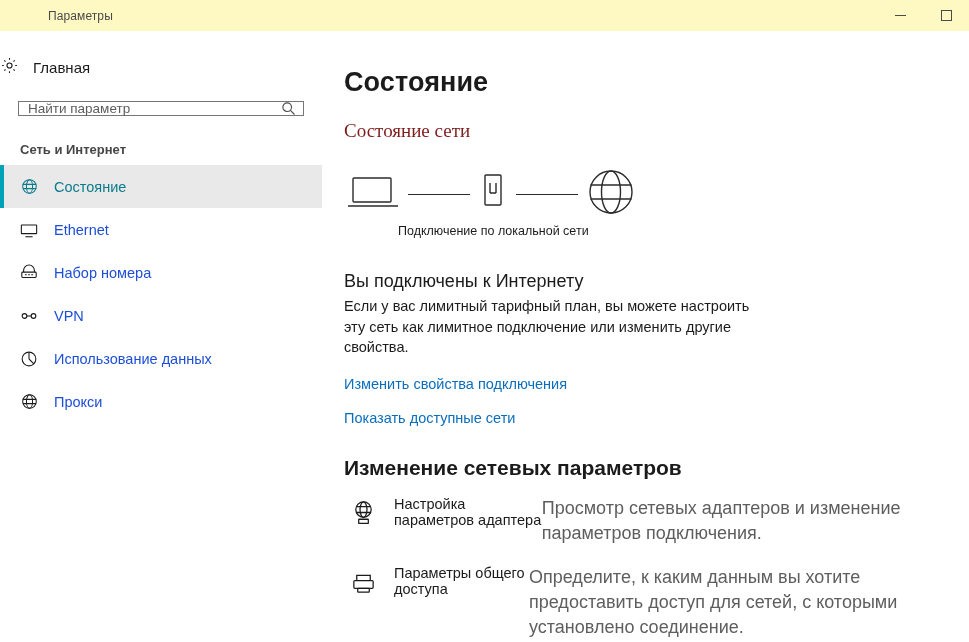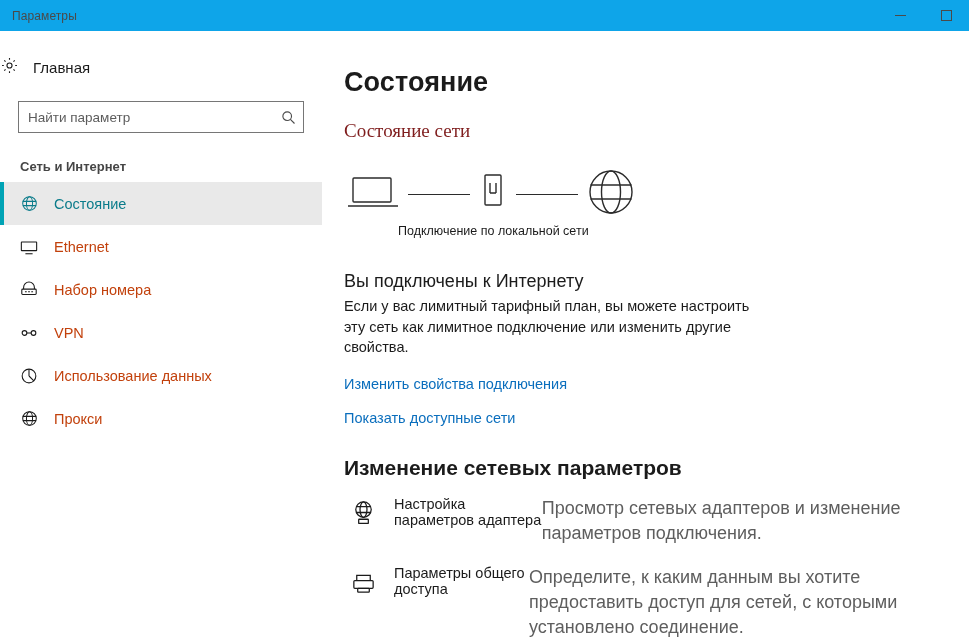--- a/index.html
+++ b/index.html
@@ -20,22 +20,23 @@
     background: #ffffff;
     display: flex;
     flex-direction: column;
   }
   
   .titlebar {
     height: 31px;
     min-height: 31px;
     display: flex;
     align-items: center;
-    background: #0ea5e9;
+    background: #fef9c3;
     border-bottom: none;
+    padding-left: 36px;
   }
   .titlebar-title {
     font-size: 12px;
     color: #4a4a4a;
     padding-left: 12px;
     letter-spacing: 0.1px;
   }
   .titlebar-spacer { flex: 1; }
   .caption-btn {
     width: 46px;
@@ -68,21 +69,21 @@
     height: 40px;
     gap: 14px;
     cursor: default;
   }
   .home-label {
     font-size: 15px;
     color: #1b1b1b;
   }
   .search-wrap {
     margin: 14px 18px 0 18px;
-    height: 32px;
+    height: 15px;
     border: 1px solid #767676;
     display: flex;
     align-items: center;
     background: #ffffff;
   }
   .search-input {
     flex: 1;
     border: none;
     outline: none;
     font-size: 13.5px;
@@ -119,21 +120,21 @@
     width: 18px;
     height: 18px;
     display: flex;
     align-items: center;
     justify-content: center;
     color: #1b1b1b;
     flex: 0 0 18px;
   }
   .nav-item .nav-label {
     font-size: 14.5px;
-    color: #c2410c;
+    color: #1d4ed8;
   }
   .nav-item.selected { background: #e9e9e9; }
   .nav-item.selected .nav-icon,
   .nav-item.selected .nav-label { color: #0a7b8a; }
   .nav-item.selected .sel-bar {
     position: absolute;
     left: 0;
     top: 0;
     bottom: 0;
     width: 4px;

